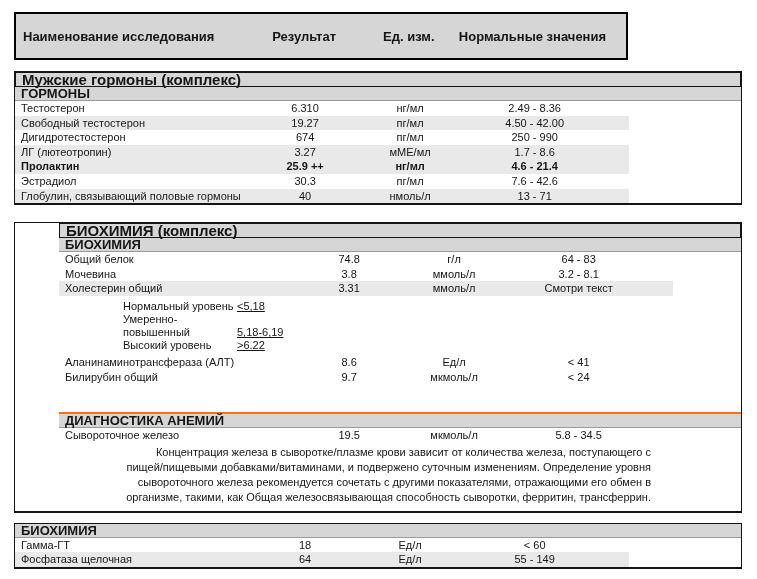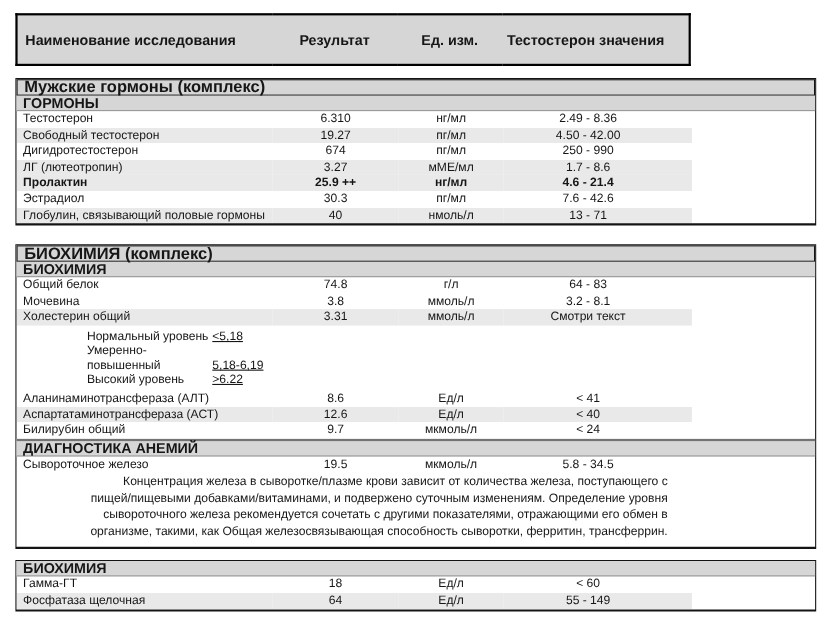--- a/index.html
+++ b/index.html
@@ -30,40 +30,40 @@
   .hdr td.name { padding-left: 7px; }
 
   
   .block {
     width: 728px;
     border: 1px solid #141414;
     border-bottom-width: 2px;
     background: #fff;
   }
   #blocks .block:nth-child(1) { margin-top: 11px; }
-  #blocks .block:nth-child(2) { margin-top: 17px; }
+  #blocks .block:nth-child(2) { margin-top: 17px; padding-left: 44px; }
   #blocks .block:nth-child(3) { margin-top: 10px; }
 
   .complex-title {
     border: 1px solid #141414;
     background: var(--header-bg, #d6d6d6);
     font-weight: bold;
     font-size: 15px;
     line-height: 13px;
     padding-left: 6px;
   }
   .section-title {
     background: var(--header-bg, #d6d6d6);
     border-bottom: 1px solid #9a9a9a;
     font-weight: bold;
     font-size: 13px;
     line-height: 13px;
     padding-left: 6px;
   }
-  .section-title.heavy { border-top: 2px solid #737373; }
+  .section-title.heavy { border-top: 2px solid #f97316; margin-top: 28px; }
 
   table.data { font-size: 11px; }
   table.data td { height: 14.6px; line-height: 14.6px; }
   tr.stripe { background: var(--stripe-bg, #e9e9e9); }
   tr.boldrow td { font-weight: bold; }
 
   tr.noterow td { height: auto; line-height: normal; white-space: normal; }
   .notes { padding: 4px 0 3px 0; }
   .note-line { font-size: 11px; line-height: 13px; text-decoration: underline; }
   .note-label { display: inline-block; margin-left: 64px; width: 114px; }
@@ -84,21 +84,21 @@
       <col style="width:38%">
         <col style="width:18.5%">
         <col style="width:15.7%">
         <col style="width:27.8%">
     </colgroup>
     <tbody>
       <tr>
         <td class="name">Наименование исследования</td>
         <td class="c">Результат</td>
         <td class="c">Ед. изм.</td>
-        <td class="c normal">Тестостерон значения</td>
+        <td class="c normal">Нормальные значения</td>
       </tr>
     </tbody>
   </table>
 
   <div id="blocks">
       <div class="block">
         <div class="complex-title">Мужские гормоны (комплекс)</div>
         <div class="section-title">ГОРМОНЫ</div>
         <table class="data">
           <colgroup>
@@ -190,26 +190,20 @@
                   <div class="note-line"><span class="note-label">Высокий уровень</span><span class="note-value">&gt;6.22</span></div>
                 </div>
               </td>
             </tr>
             <tr>
               <td class="name">Аланинаминотрансфераза (АЛТ)</td>
               <td class="c">8.6</td>
               <td class="c">Ед/л</td>
               <td class="c normal">&lt; 41</td>
             </tr>
-            <tr class="stripe">
-              <td class="name">Аспартатаминотрансфераза (АСТ)</td>
-              <td class="c">12.6</td>
-              <td class="c">Ед/л</td>
-              <td class="c normal">&lt; 40</td>
-            </tr>
             <tr>
               <td class="name">Билирубин общий</td>
               <td class="c">9.7</td>
               <td class="c">мкмоль/л</td>
               <td class="c normal">&lt; 24</td>
             </tr>
           </tbody>
         </table>
         <div class="section-title heavy">ДИАГНОСТИКА АНЕМИЙ</div>
         <table class="data">

